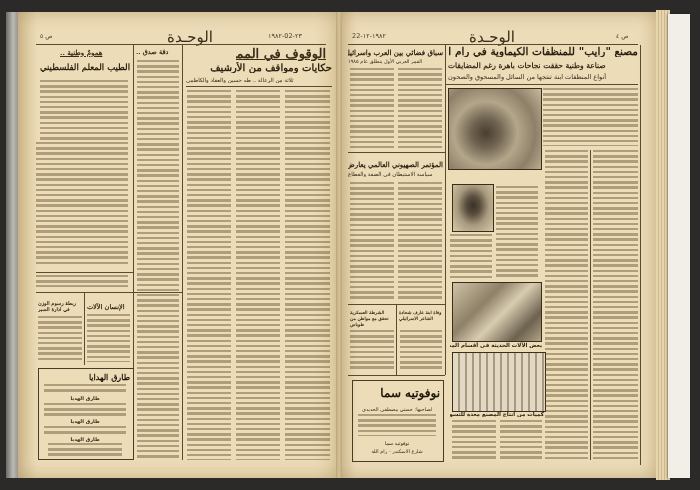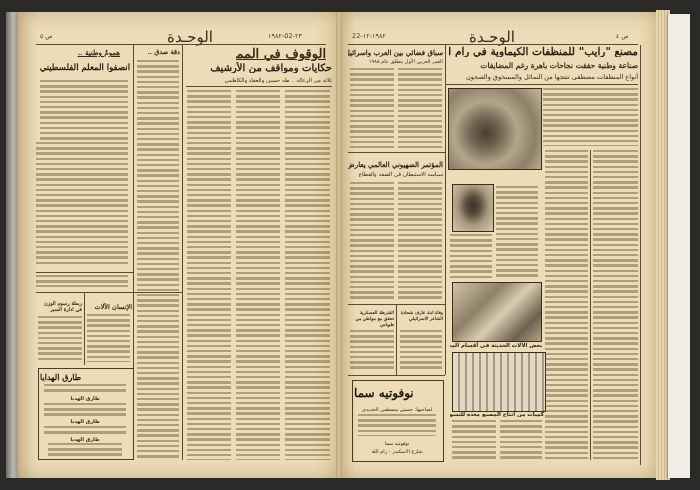--- a/index.html
+++ b/index.html
@@ -9,28 +9,28 @@
   .page-left{left:18px;top:12px;width:322px;height:466px;background:linear-gradient(90deg,#d9c49a 0,#ecdcb7 6%,#ecdcb7 92%,#e2cfa6 100%);}
   .page-right{left:340px;top:12px;width:318px;height:466px;background:linear-gradient(90deg,#dcc79d 0,#ecdcb8 5%,#ecdcb8 94%,#e6d3ab 100%);}
   .spine{left:336px;top:12px;width:6px;height:466px;background:linear-gradient(90deg,#bba67c,#d7c297,#bba67c);}
   .edges{left:656px;top:10px;width:14px;height:470px;background:repeating-linear-gradient(90deg,#e7d5ae 0,#e7d5ae 2px,#cdb78d 2px,#cdb78d 3px);}
   .backcover{left:668px;top:14px;width:22px;height:464px;background:#f1efe8;box-shadow:-1px 0 2px rgba(0,0,0,.3);}
   .binding{left:6px;top:12px;width:14px;height:466px;background:linear-gradient(90deg,#6b6a66,#bdbab2,#8a8781);}
   .rule{position:absolute;background:#5a4a30;}
   .masthead{position:absolute;font-family:"DejaVu Serif",serif;font-size:15px;color:#3a2d1a;direction:rtl;}
   .small{position:absolute;font-size:6px;color:#4a3b24;direction:rtl;}
   .hl{position:absolute;direction:rtl;color:#2a1f10;font-family:"DejaVu Serif",serif;font-weight:bold;white-space:nowrap;overflow:hidden;}
-  .sub{position:absolute;direction:rtl;text-align:right;color:#3a2c18;font-family:"DejaVu Serif",serif;white-space:nowrap;overflow:hidden;}
+  .sub{position:absolute;direction:rtl;text-align:left;color:#3a2c18;font-family:"DejaVu Serif",serif;white-space:nowrap;overflow:hidden;}
   .col{position:absolute;direction:rtl;text-align:justify;font-size:4px;line-height:5.2px;color:#5b4a30;overflow:hidden;
        background:repeating-linear-gradient(180deg,rgba(90,70,40,.42) 0,rgba(90,70,40,.42) 2.4px,transparent 2.4px,transparent 5.2px);}
   .col span{opacity:0;}
   .box{position:absolute;border:1px solid #4a3b24;}
   .photo{position:absolute;border:1px solid #3a2d1a;}
   .caption{position:absolute;direction:rtl;text-align:center;font-size:5.5px;color:#2f2414;font-weight:bold;white-space:nowrap;overflow:hidden;}
-  .adtitle{position:absolute;direction:rtl;text-align:left;font-family:"DejaVu Serif",serif;font-weight:bold;color:#1f170b;white-space:nowrap;}
+  .adtitle{position:absolute;direction:rtl;text-align:right;font-family:"DejaVu Serif",serif;font-weight:bold;color:#1f170b;white-space:nowrap;}
   .adline{position:absolute;direction:rtl;text-align:center;font-size:5px;color:#3a2c18;white-space:nowrap;overflow:hidden;}
 </style>
 </head>
 <body>
 
 <div class="abs binding"></div>
 <div class="page page-left"></div>
 <div class="page page-right"></div>
 <div class="abs spine"></div>
 <div class="abs edges"></div>
@@ -38,21 +38,21 @@
 
 <div class="small" style="left:40px;top:32px;">ص ٥</div>
 <div class="masthead" style="left:150px;top:28px;width:80px;text-align:center;">الوحـدة</div>
 <div class="small" style="left:268px;top:32px;font-size:6.5px;">٢٣-02-١٩٨٢</div>
 <div class="rule" style="left:36px;top:44px;width:290px;height:1px;"></div>
 
 <div class="rule" style="left:133px;top:45px;width:1px;height:415px;"></div>
 <div class="rule" style="left:182px;top:45px;width:1px;height:415px;"></div>
 
 <div class="sub" style="left:60px;top:48px;width:60px;font-size:7px;font-weight:bold;text-decoration:underline;">همومٌ وطنية ..</div>
-<div class="hl" style="left:36px;top:62px;width:94px;font-size:8.5px;">انصفوا المعلم الفلسطيني</div>
+<div class="hl" style="left:36px;top:62px;width:94px;font-size:8.5px;">الطيب المعلم الفلسطيني</div>
 <div class="col" style="left:40px;top:80px;width:88px;height:60px;"><span>.</span></div>
 <div class="col" style="left:36px;top:142px;width:92px;height:125px;"><span>.</span></div>
 <div class="rule" style="left:36px;top:272px;width:97px;height:1px;"></div>
 <div class="col" style="left:36px;top:275px;width:92px;height:12px;"><span>.</span></div>
 <div class="rule" style="left:36px;top:292px;width:146px;height:1px;"></div>
 
 <div class="rule" style="left:84px;top:293px;width:1px;height:72px;"></div>
 <div class="sub" style="left:87px;top:303px;width:45px;font-size:6.5px;font-weight:bold;">الإنسان الآلات</div>
 <div class="col" style="left:87px;top:314px;width:43px;height:48px;"><span>.</span></div>
 <div class="sub" style="left:38px;top:300px;width:44px;font-size:5px;font-weight:bold;white-space:normal;line-height:6px;">ربطة رسوم الوزن في ادارة السير</div>
@@ -106,21 +106,21 @@
 
 <div class="box" style="left:352px;top:380px;width:90px;height:80px;border-width:1.5px;"></div>
 <div class="adtitle" style="left:354px;top:386px;width:86px;font-size:12px;">نوفوتيه سما</div>
 <div class="adline" style="left:354px;top:406px;width:86px;">لصاحبها: حسني مصطفى الحديدي</div>
 <div class="col" style="left:358px;top:414px;width:78px;height:22px;"><span>.</span></div>
 <div class="adline" style="left:354px;top:440px;width:86px;">نوفوتيه سما</div>
 <div class="adline" style="left:354px;top:448px;width:86px;">شارع الاسكندر - رام الله</div>
 
 <div class="hl" style="left:448px;top:45px;width:190px;font-size:10.5px;">مصنع "رايب" للمنظفات الكيماوية في رام الله</div>
 <div class="sub" style="left:448px;top:61px;width:190px;font-size:7.5px;font-weight:bold;">صناعة وطنية حققت نجاحات باهرة رغم المضايقات</div>
-<div class="sub" style="left:448px;top:73px;width:190px;font-size:6.5px;">أنواع المنظفات مصطفى تنتجها من السائل والمسحوق والصحون</div>
+<div class="sub" style="left:448px;top:73px;width:190px;font-size:6.5px;">أنواع المنظفات ابنة تنتجها من السائل والمسحوق والصحون</div>
 <div class="rule" style="left:446px;top:84px;width:192px;height:1px;"></div>
 
 <div class="photo" style="left:448px;top:88px;width:92px;height:80px;background:radial-gradient(circle at 40% 55%,#4a3f30 0,#6e6250 20%,#b4a68a 45%,#8d8068 70%,#c7b99c 100%);"></div>
 <div class="photo" style="left:452px;top:184px;width:40px;height:46px;background:radial-gradient(ellipse at 50% 45%,#3a3126 0,#5a4e3e 25%,#a89a7e 55%,#d6c8a8 100%);"></div>
 <div class="col" style="left:496px;top:186px;width:42px;height:92px;"><span>.</span></div>
 <div class="col" style="left:450px;top:234px;width:42px;height:44px;"><span>.</span></div>
 <div class="photo" style="left:452px;top:282px;width:88px;height:58px;background:linear-gradient(135deg,#cfc2a5 0,#8e8168 35%,#d8ccb0 55%,#6d624f 80%,#b0a385 100%);"></div>
 <div class="caption" style="left:450px;top:342px;width:92px;">بعض الآلات الحديثة في أقسام المصنع</div>
 <div class="photo" style="left:452px;top:352px;width:92px;height:58px;background:repeating-linear-gradient(90deg,#e2d8c3 0,#e2d8c3 5px,#a79a80 5px,#a79a80 7px),linear-gradient(#888 0,#ddd 100%);"></div>
 <div class="caption" style="left:450px;top:411px;width:94px;">كميات من انتاج المصنع معدة للتسويق</div>

